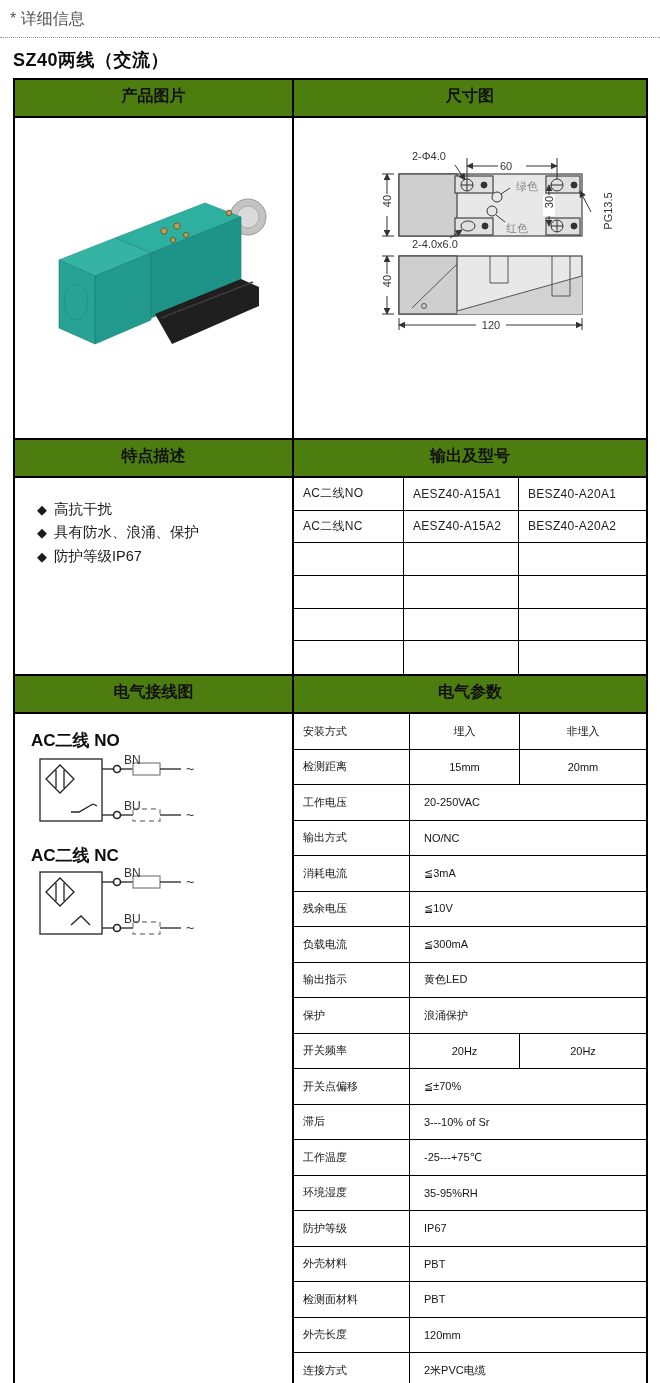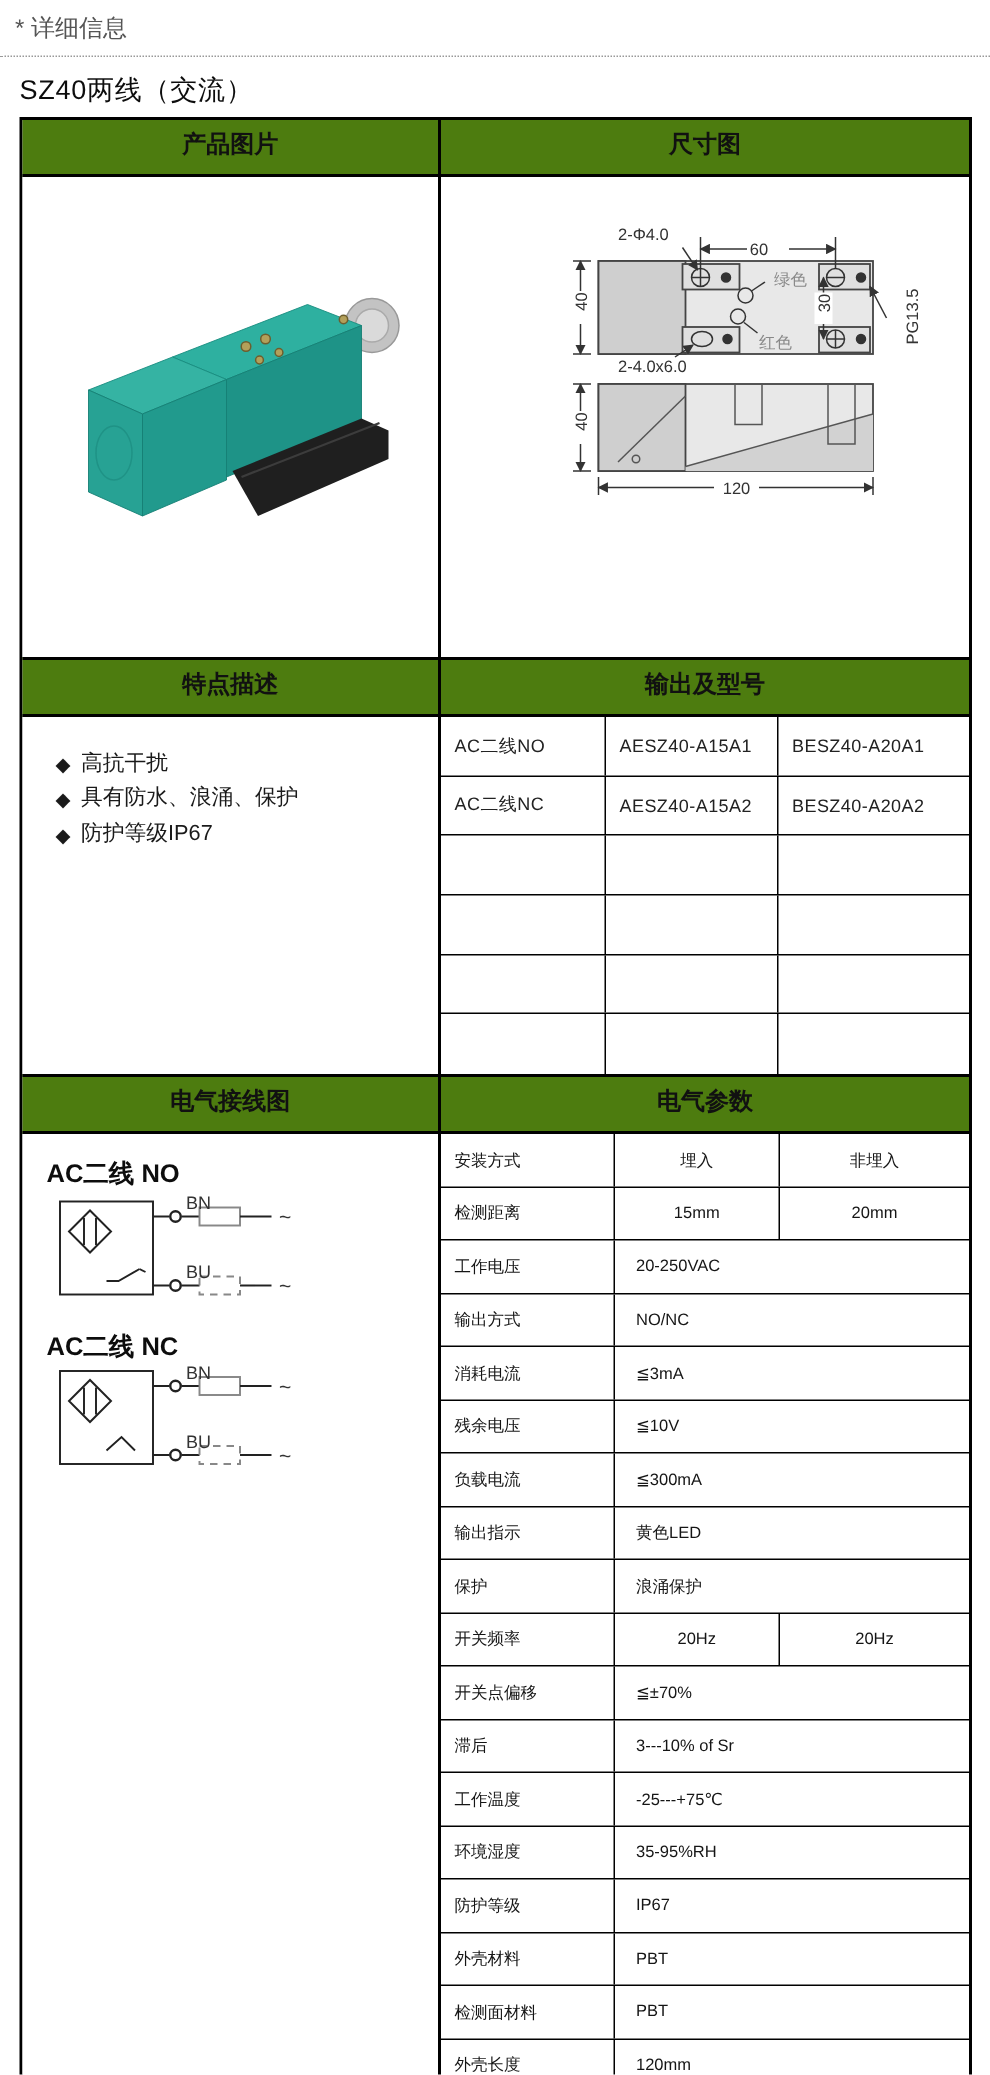--- a/index.html
+++ b/index.html
@@ -6,35 +6,35 @@
   body{
     width:660px;height:1383px;background:#ffffff;
     font-family:"Liberation Sans","DejaVu Sans",sans-serif;
     color:#111;overflow:hidden;
   }
   .note-bar{
     padding:9px 12px 7px 10px;font-size:16px;color:#555;
     border-bottom:1px dotted #999;
   }
   .page-title{
-    margin:10px 0 6px 13px;font-size:18px;font-weight:normal;color:#0d0d0d;
+    margin:10px 0 6px 13px;font-size:18px;font-weight:bold;color:#0d0d0d;
     letter-spacing:.5px;
   }
   .tbl{width:631px;margin-left:13px;border:2px solid #000;}
   .trow{display:grid;grid-template-columns:279px 1fr;}
   .trow.hdr{background:#4d7c0f;border-bottom:2px solid #000;}
   .trow.hdr.mid{border-top:2px solid #000;}
   .hcell{
     font-size:16px;font-weight:bold;text-align:center;
     padding:6px 0 9px 0;
   }
   .bl{border-right:2px solid #000;}
   .cell{position:relative;background:#fff;}
   .c1{height:320px;}
-  .c2{height:238px;}
+  .c2{height:196px;}
   .c3{height:710px;}
   
   .features{padding:20px 8px 0 22px;font-size:14.5px;line-height:1.62;color:#1a1a1a;}
   .feature-line{display:flex;gap:7px;align-items:flex-start;}
   .feature-bullet{font-size:13px;line-height:1.8;}
   
   .mtable{display:grid;grid-template-rows:repeat(6,1fr);height:100%;}
   .mrow{display:grid;grid-template-columns:110px 115px 1fr;border-bottom:1px solid #000;}
   .mrow:last-child{border-bottom:none;}
   .mcell{display:flex;align-items:center;padding-left:9px;font-size:12px;color:#222;letter-spacing:.3px;}

